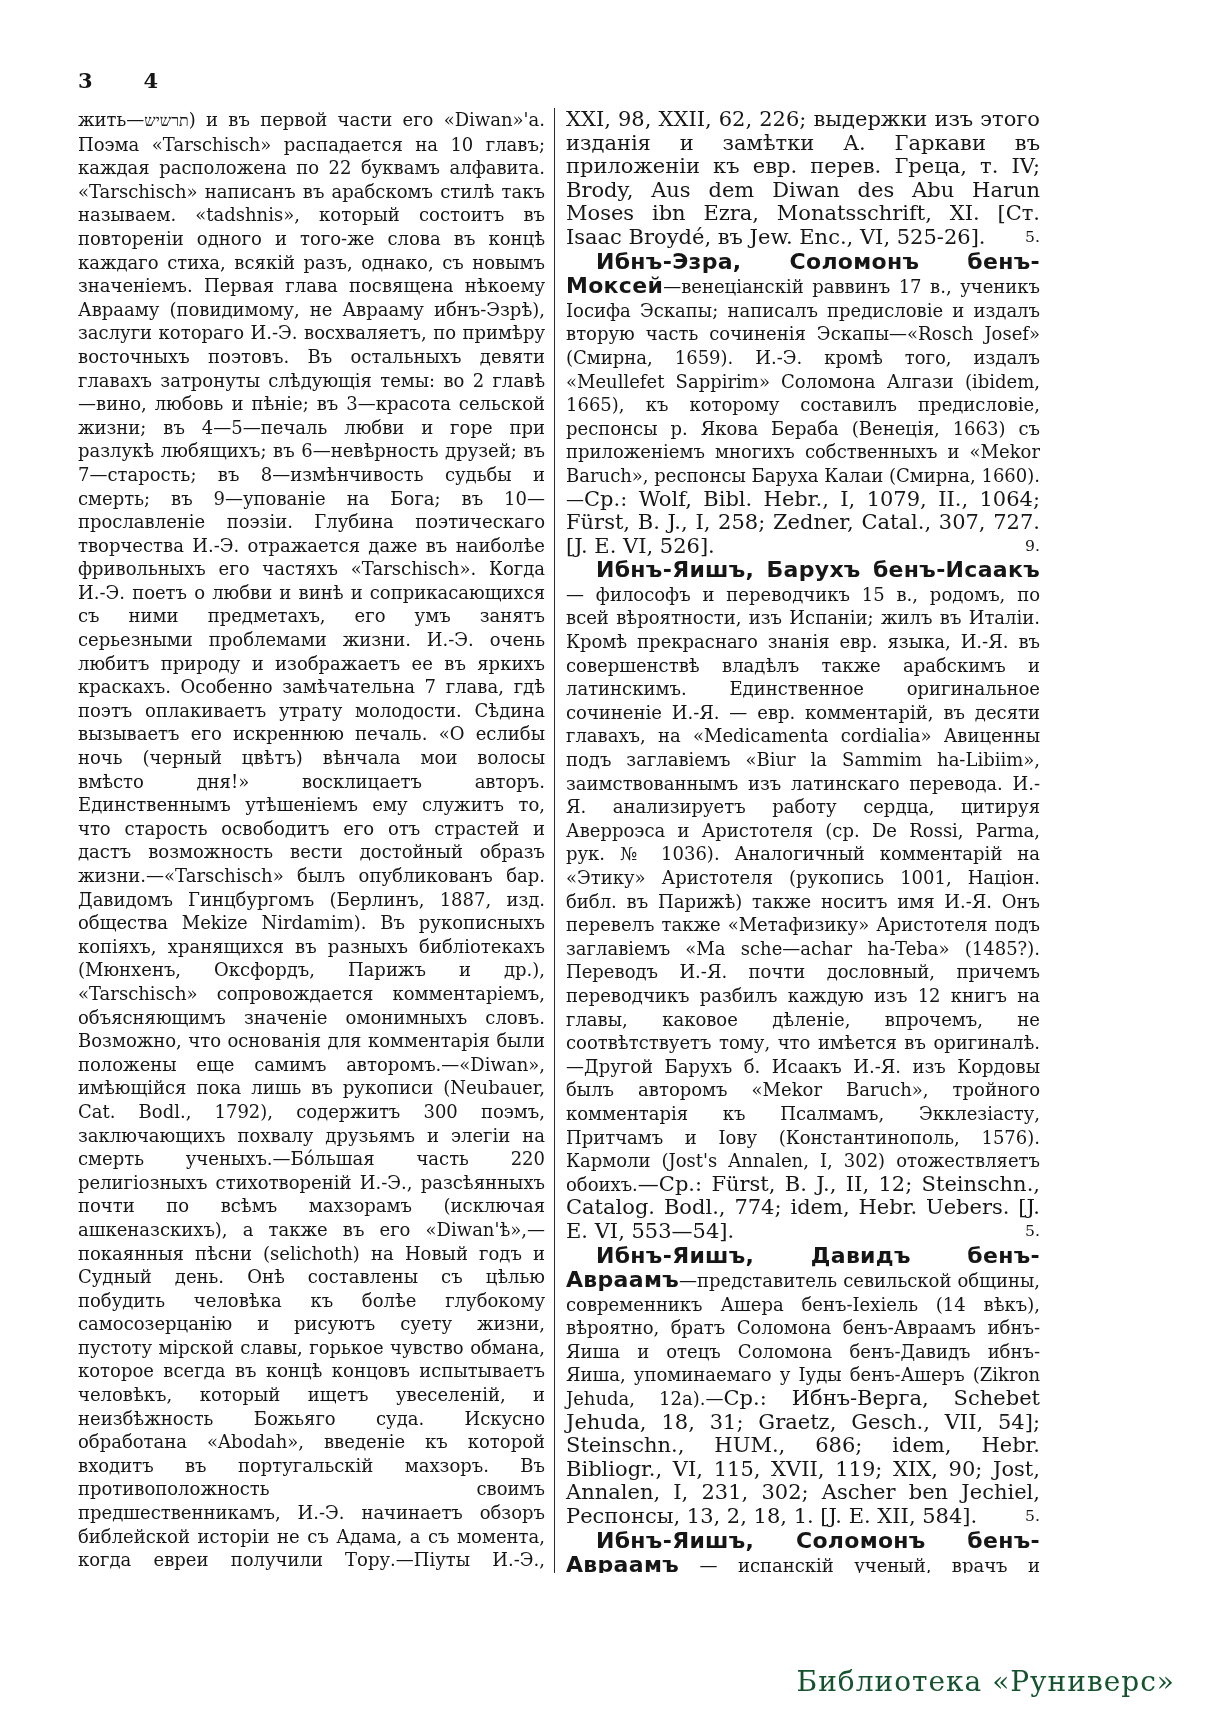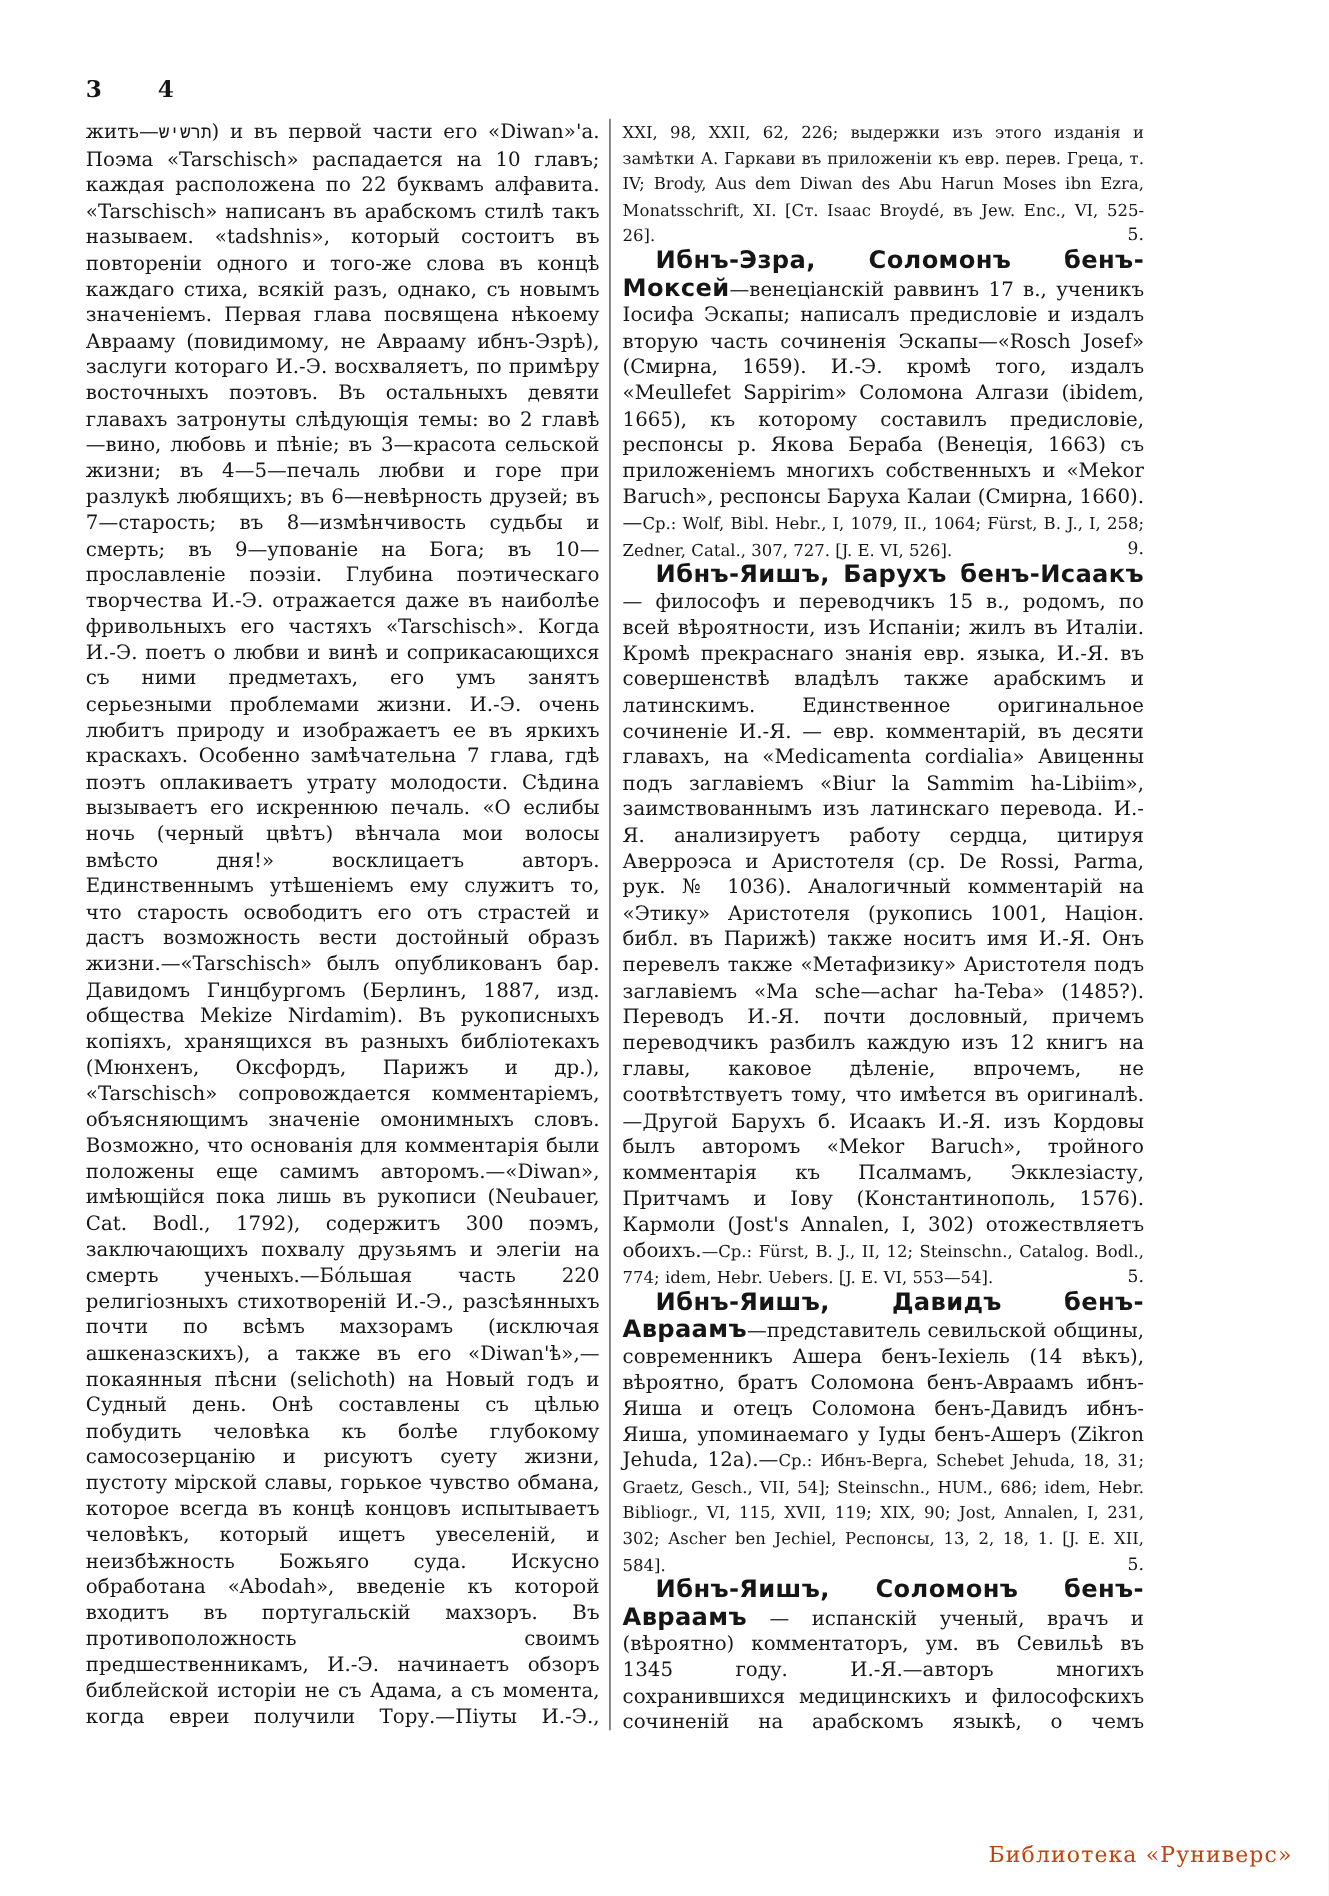--- a/index.html
+++ b/index.html
@@ -36,26 +36,26 @@
   .col-divider  { width:1px; background:#2b2b2b; flex:none; }
   .column.right { flex:1; padding-left:11px; }
   .column p { margin:0; }
   .column p.indent { text-indent:30px; }
   .seg-normal { }
   .seg-bold {
     font-family:"DejaVu Sans", sans-serif;
     font-weight:bold; font-size:22px; letter-spacing:0.3px;
   }
   .seg-italic { }
-  .seg-small { font-size:15px; line-height:19.5px; }
-  .seg-hebrew { font-family:Liberation Mono, monospace; font-size:16px; direction:rtl; unicode-bidi:embed; }
+  .seg-small { font-size:21px; line-height:19.5px; }
+  .seg-hebrew { font-family:Liberation Serif, serif; font-size:16px; direction:rtl; unicode-bidi:embed; }
   .seg-sig { float:right; font-size:15.6px; }
   .page-footer {
     position:absolute; right:33px; bottom:26px;
-    color:#c2410c; font-size:20px; letter-spacing:1px;
+    color:#14532d; font-size:28px; letter-spacing:1px;
     font-family:"DejaVu Serif", serif;
   }
 </style>
 </head>
 <body>
 
 <div class="page">
 
   <div class="page-header">
     <span class="page-num">3</span>

